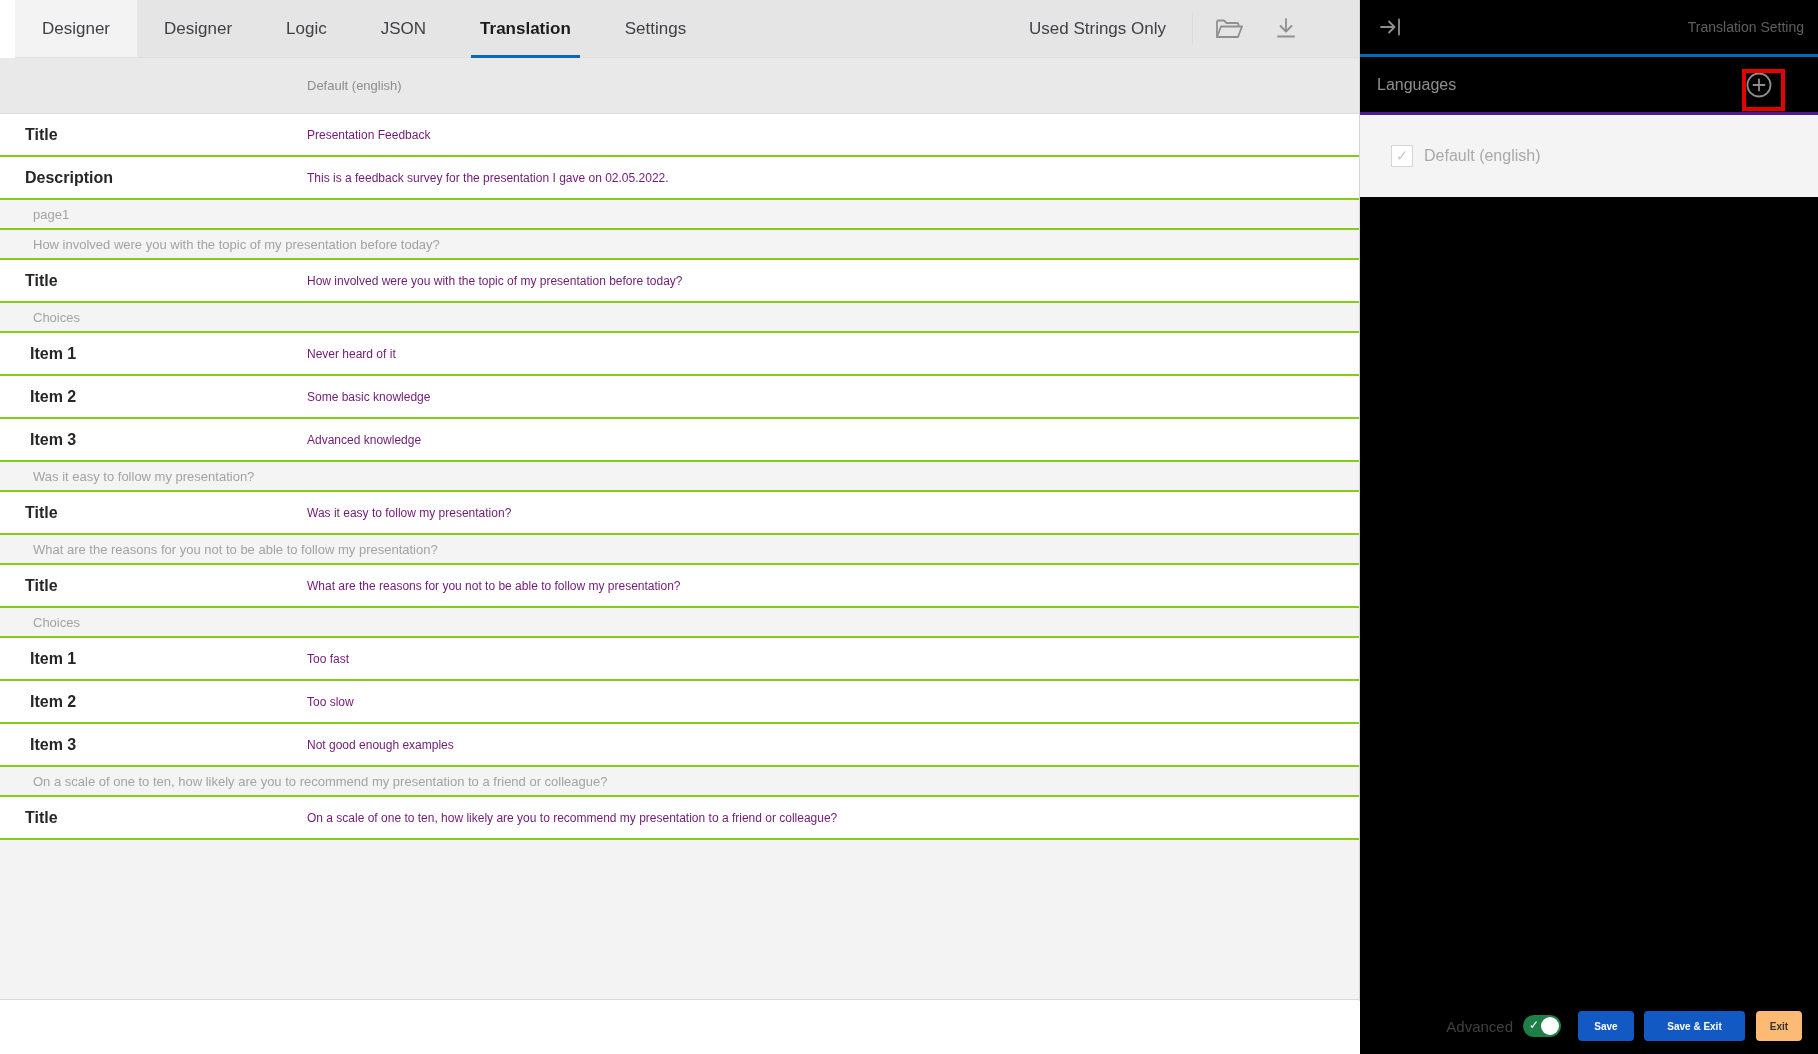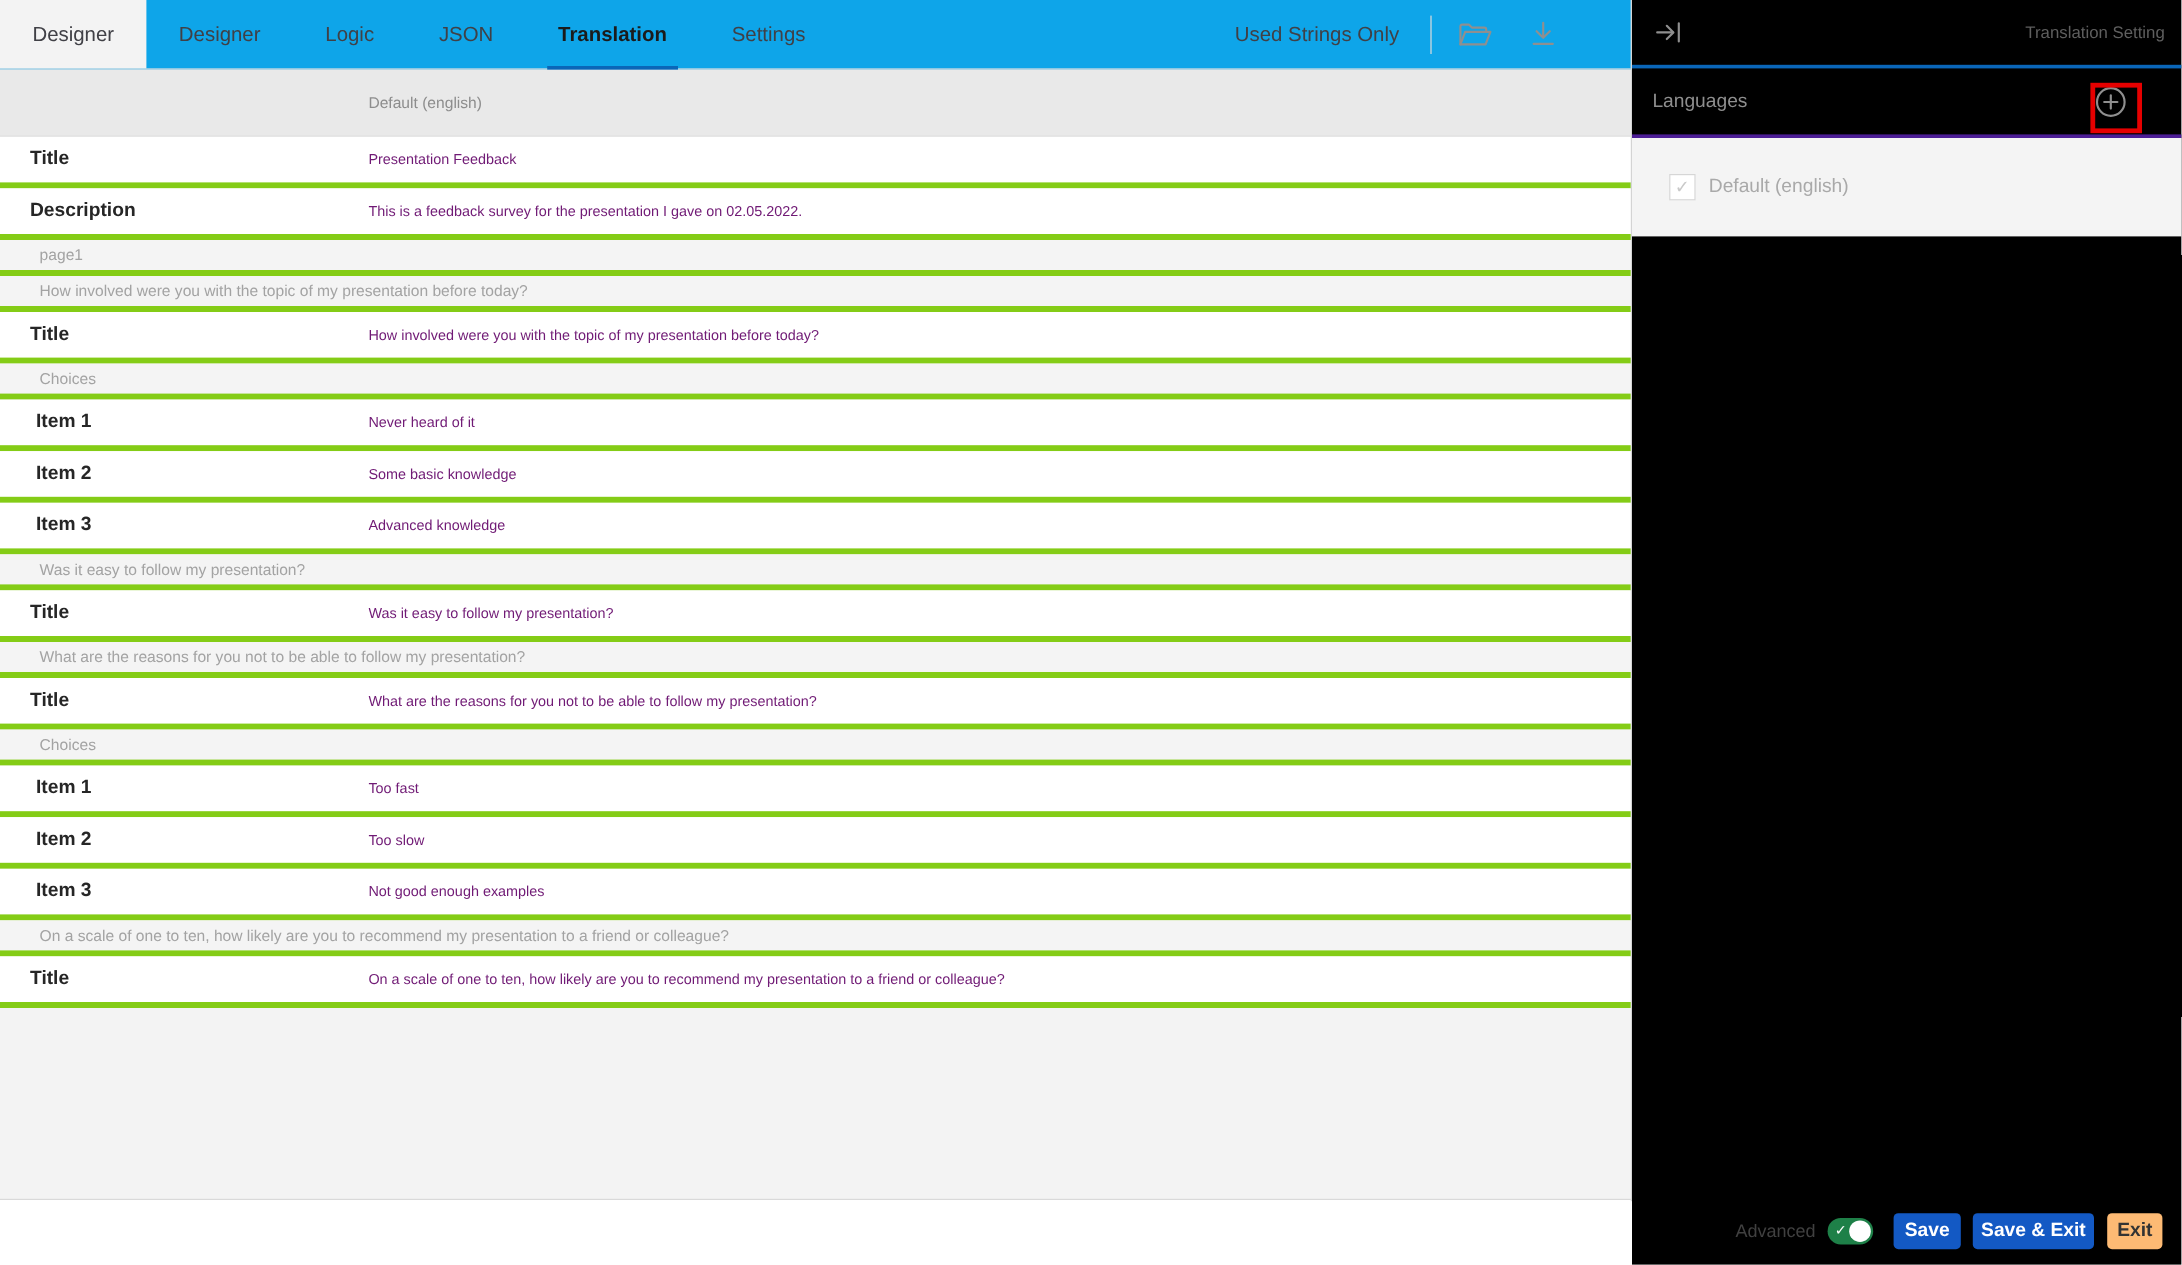--- a/index.html
+++ b/index.html
@@ -4,38 +4,38 @@
 <style>
   * { margin:0; padding:0; box-sizing:border-box; }
   html,body { width:1818px; height:1054px; background:#ffffff;
     font-family:"Liberation Sans", sans-serif; overflow:hidden; }
   .app { position:relative; width:1818px; height:1054px; background:#fff; }
 
   
   .main { position:absolute; left:0; top:0; width:1359px; height:1054px; background:#fff; }
 
   .tabbar { position:relative; height:58px; border-bottom:1px solid #e0e0e0;
-    display:flex; align-items:stretch; background:#0ea5e9; }
+    display:flex; align-items:stretch; background:#e5e5e5;margin-left:15px; }
   .tab { position:relative; padding:0 27px; display:flex; align-items:center;
     font-size:17px; color:#404046; cursor:pointer; }
   .tab.designer { background:#f3f3f3; }
   .tab.active { font-weight:bold; color:#1b1b1b; }
   .tab.active::after { content:""; position:absolute; left:18px; right:18px; bottom:-1px;
     height:3px; background:var(--accent-blue); }
 
   .toolbar-right { position:absolute; right:0; top:0; height:58px; width:330px;
     display:flex; align-items:center; }
   .used-strings { font-size:17px; color:#404046; margin-right:26px; cursor:pointer; }
   .tool-divider { width:1px; height:32px; background:#dcdcdc; margin-right:21px; }
   .tool-icon { width:30px; height:26px; margin-right:27px; cursor:pointer; display:flex;
     align-items:center; justify-content:center; }
 
   
   .ttable { width:100%; }
-  .trow { display:flex; align-items:center; border-bottom:5px solid #84cc16; background:#fff; }
+  .trow { display:flex; align-items:center; border-bottom:2px solid #84cc16; background:#fff; }
   .trow.colheader { height:56px; background:#e9e9e9; border-bottom:1px solid #dcdcdc; }
   .trow.group { height:30px; background:#f4f4f4; }
   .trow.data, .trow.item { height:43px; }
   .tlabel { width:307px; flex:0 0 307px; font-size:16px; font-weight:bold; color:#262626;
     padding-left:25px; overflow:hidden; white-space:nowrap; }
   .trow.item .tlabel { padding-left:30px; }
   .tvalue { flex:1; font-size:12px; color:#701a75; overflow:hidden; white-space:nowrap; cursor:text; }
   .trow.group .glabel { font-size:13px; color:#a3a3a3; padding-left:33px;
     overflow:hidden; white-space:nowrap; }
   .trow.colheader .hlabel { font-size:13px; color:#8d8d8d; padding-left:307px; }
@@ -68,21 +68,21 @@
 
   
   .footer-controls { position:absolute; right:16px; bottom:13px; display:flex;
     align-items:center; height:30px; }
   .advanced-label { font-size:15px; color:#404040; margin-right:10px; }
   .toggle { position:relative; width:38px; height:22px; border-radius:11px;
     background:var(--toggle-green); cursor:pointer; margin-right:17px; }
   .toggle .knob { position:absolute; right:2px; top:2px; width:18px; height:18px;
     border-radius:50%; background:#fff; }
   .toggle .tick { position:absolute; left:6px; top:3px; color:#fff; font-size:12px; }
-  .btn { height:30px; border:none; border-radius:4px; font-size:16px; font-weight:bold;
+  .btn { height:30px; border:none; border-radius:4px; font-size:10px; font-weight:bold;
     font-family:"Liberation Sans", sans-serif; cursor:pointer; }
   .btn.primary { background:var(--button-blue); color:#fff; }
   .btn.save { width:56px; margin-right:10px; }
   .btn.save-exit { width:101px; margin-right:11px; }
   .btn.exit { width:46px; background:#fdba74; color:#333; }
 
   svg.icon { stroke:#8f8f8f; fill:none; stroke-width:1.8; stroke-linecap:round; stroke-linejoin:round; }
 </style>
 </head>
 <body>

